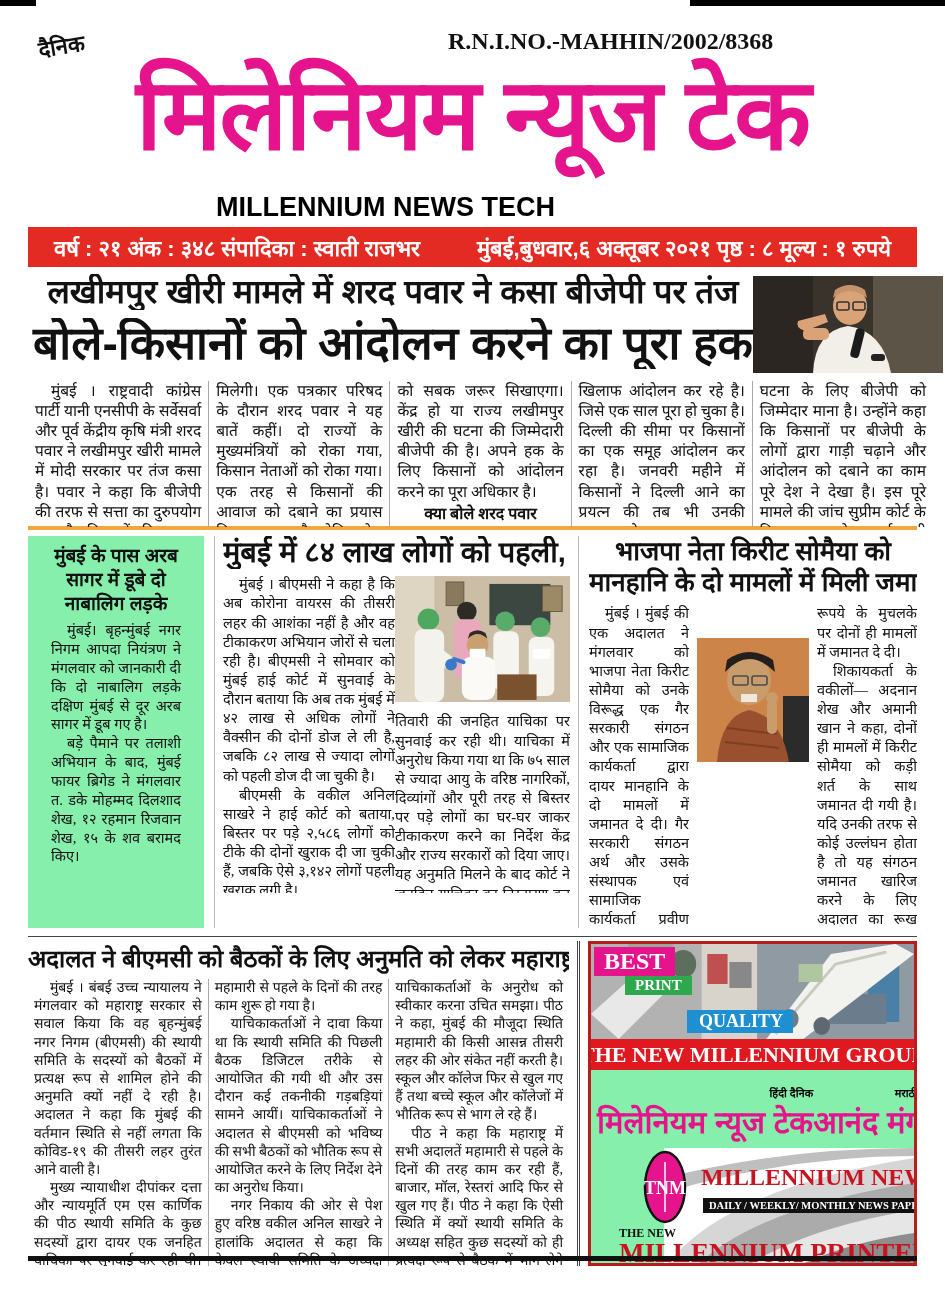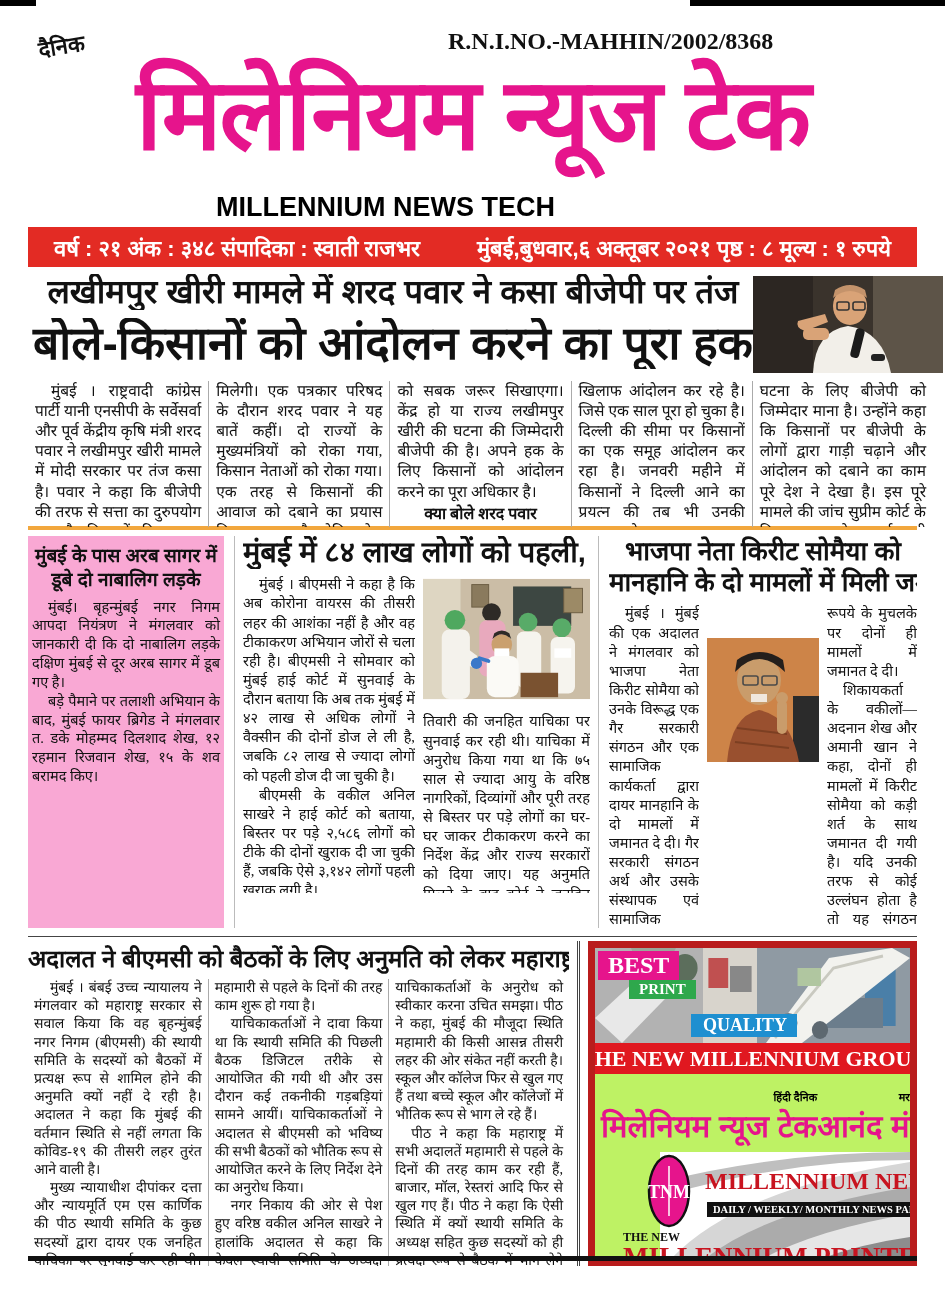--- a/index.html
+++ b/index.html
@@ -37,49 +37,49 @@
   .lead-cols { display:flex; margin-top:12px; height:146px; overflow:hidden; }
   .lead-col { flex:1; padding:0 7px; font-size:15.5px; line-height:1.3; text-align:justify; overflow:hidden; }
   .lead-col + .lead-col { border-left:1px solid #aaa; }
   .sub-head { text-align:center; font-weight:bold; font-size:16px; margin:2px 0; }
   .indent { text-indent:16px; }
 
   .rule-orange { margin:4px 28px 0 28px; height:4px; background:#f2a73d; }
 
   
   .middle { display:flex; margin:6px 28px 0 28px; height:392px; gap:10px; }
-  .box-blue { width:196px; background:#f9a8d4; padding:8px 4px; overflow:hidden; flex:none; }
+  .box-blue { width:176px; background:#86efac; padding:8px 23px; overflow:hidden; flex:none; }
   .box-blue h3 { text-align:center; font-family:"Liberation Sans",sans-serif; font-weight:900;
     font-size:19px; line-height:1.25; margin-bottom:6px; }
   .box-blue p { font-size:14.5px; line-height:1.3; text-align:justify; }
   .story-vax { width:365px; flex:none; border-left:1px solid #bbb; border-right:1px solid #bbb; padding:0 8px; overflow:hidden; }
   .story-vax h2 { font-family:"Liberation Sans",sans-serif; font-weight:900; font-size:29px;
     line-height:1.15; white-space:nowrap; overflow:hidden; }
-  .vax-body { display:flex; gap:8px; margin-top:6px; height:318px; overflow:hidden; }
+  .vax-body { display:flex; margin-top:6px; height:318px; overflow:hidden; }
   .vax-col1 { width:172px; flex:none; font-size:14.5px; line-height:1.32; text-align:justify; overflow:hidden; }
   .vax-col2 { flex:1; font-size:14.5px; line-height:1.32; text-align:justify; overflow:hidden; }
   .vax-photo { width:100%; height:128px; margin-bottom:4px; }
   .story-som { flex:1; overflow:hidden; }
   .story-som h2 { text-align:center; font-family:"Liberation Sans",sans-serif; font-weight:900;
     font-size:26px; line-height:1.2; white-space:nowrap; overflow:hidden; }
   .som-body { display:flex; gap:8px; margin-top:6px; height:322px; overflow:hidden; }
   .som-col { flex:1; font-size:14.5px; line-height:1.32; text-align:justify; overflow:hidden; }
   .som-photo { width:112px; flex:none; margin-top:34px; height:124px; }
 
   
   .bottom { display:flex; margin:8px 28px 0 28px; height:330px; gap:8px; border-top:1px solid #444; padding-top:4px; }
   .story-bmc { width:552px; flex:none; border-right:3px double #444; padding-right:8px; overflow:hidden; }
   .story-bmc h2 { text-align:center; font-family:"Liberation Sans",sans-serif; font-weight:900;
     font-size:24px; white-space:nowrap; overflow:hidden; }
   .bmc-cols { display:flex; margin-top:5px; height:292px; overflow:hidden; }
   .bmc-col { flex:1; padding:0 6px; font-size:14px; line-height:1.3; text-align:justify; overflow:hidden; }
   .bmc-col + .bmc-col { border-left:1px solid #aaa; }
 
   
-  .ad { flex:1; border:7px solid #b91c1c; position:relative; overflow:hidden; background:#bef264; }
+  .ad { flex:1; border:3px solid #b91c1c; position:relative; overflow:hidden; background:#86efac; }
   .ad-collage { position:relative; height:95px; overflow:hidden; }
   .ad-tag { position:absolute; color:#fff; font-family:"Liberation Serif",serif; font-weight:bold; padding:1px 10px; }
   .tag-best { left:3px; top:3px; font-size:24px; background:#e6148c; }
   .tag-print { left:34px; top:32px; font-size:15px; background:#2ea84c;font-family:Liberation Serif, serif; }
   .tag-quality { left:96px; top:66px; font-size:18px; background:#1e8fd0;padding-left:12px; }
   .ad-group { height:31px; background:#e01820; color:#fff; display:flex; align-items:center; justify-content:center;
     font-family:"Liberation Serif",serif; font-weight:bold; font-size:22px; white-space:nowrap; overflow:hidden; }
   .ad-titles { height:78px; display:flex; justify-content:space-around; align-items:flex-end; padding:2px 22px 6px 6px; }
   .ad-title-block { text-align:center; }
   .ad-small-label { font-family:"Liberation Sans",sans-serif; font-weight:bold; font-size:11px; color:#000; text-align:right; }

